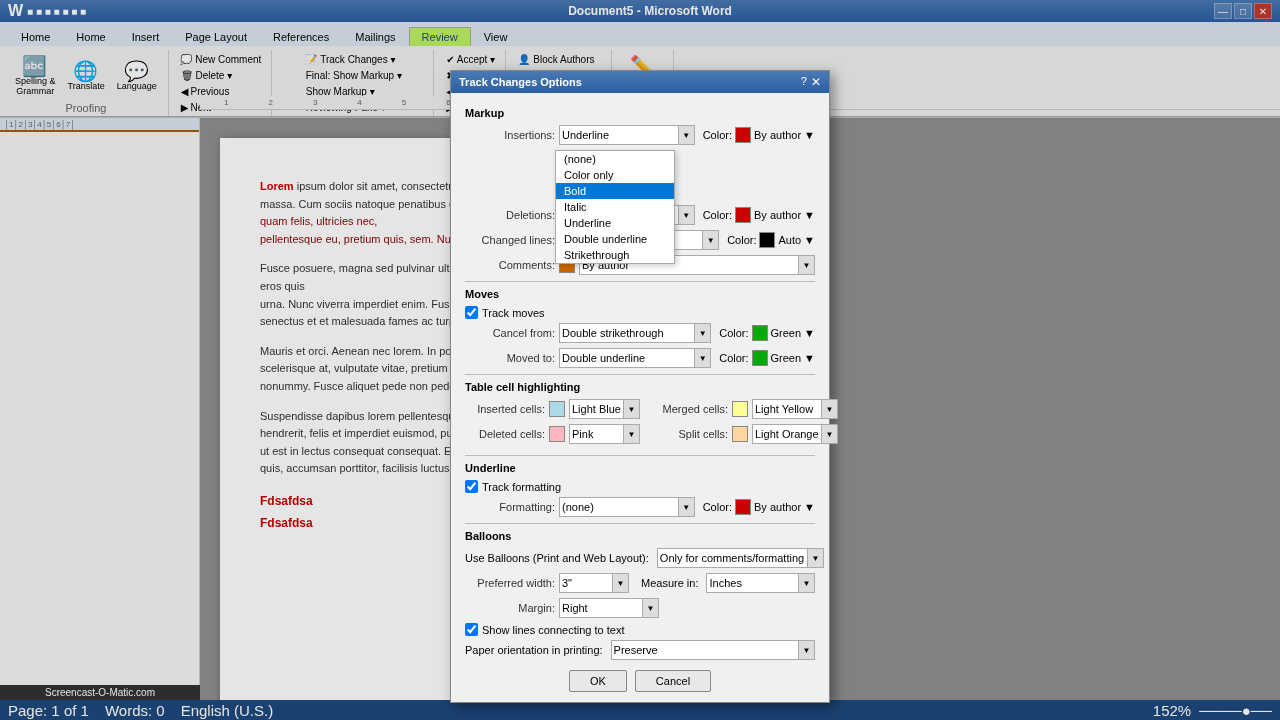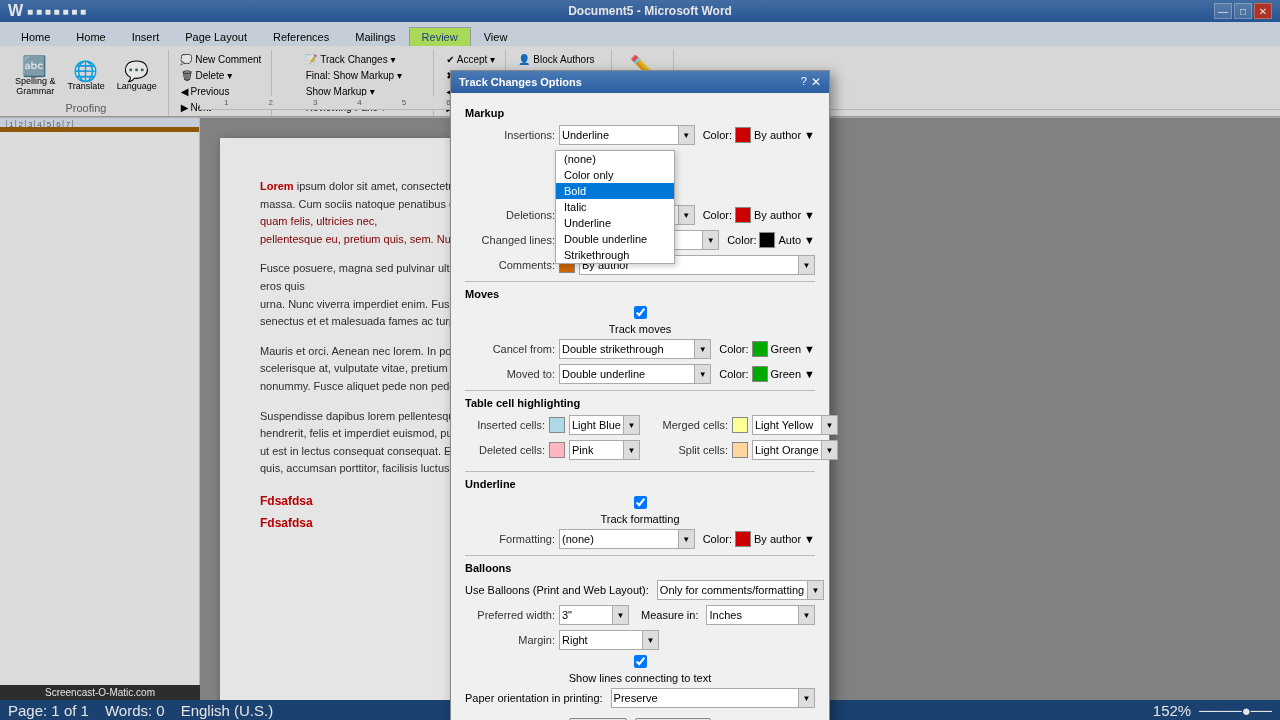--- a/index.html
+++ b/index.html
@@ -52,21 +52,21 @@
 
     .section-header { font-weight: bold; font-size: 11px; margin-bottom: 6px; margin-top: 4px; }
     .form-row { display: flex; align-items: center; margin-bottom: 5px; gap: 4px; }
     .form-label { width: 90px; text-align: right; font-size: 11px; color: #333; flex-shrink: 0; }
     .color-swatch { width: 16px; height: 16px; border: 1px solid #888; display: inline-block; flex-shrink: 0; }
     .color-label { font-size: 11px; }
     .color-group { display: flex; align-items: center; gap: 3px; margin-left: 4px; }
 
     .divider { border: none; border-top: 1px solid #bbb; margin: 6px 0; }
 
-    .checkbox-row { display: flex; align-items: center; gap: 4px; margin-bottom: 4px; flex-direction: column; }
+    .checkbox-row { display: flex; align-items: center; gap: 4px; margin-bottom: 4px; }
     .checkbox-row input[type=checkbox] { width: 13px; height: 13px; }
 
     
     #dropdown-list { position: absolute; background: white; border: 1px solid #aaa; box-shadow: 2px 2px 6px rgba(0,0,0,0.2); z-index: 1000; min-width: 120px; }
     .dropdown-item { padding: 2px 8px; font-size: 11px; cursor: pointer; }
     .dropdown-item.selected { background: #0078d7; color: white; }
 
     .btn-row { display: flex; justify-content: center; gap: 8px; margin-top: 10px; }
     .dialog-btn { padding: 4px 20px; font-size: 11px; border: 1px solid #888; background: #e8e8e8; cursor: pointer; border-radius: 2px; }
 
@@ -219,21 +219,21 @@
 <div class="ruler-h">
   <span style="margin-left:20px;">1</span>
   <span style="margin-left:40px;">2</span>
   <span style="margin-left:40px;">3</span>
   <span style="margin-left:40px;">4</span>
   <span style="margin-left:40px;">5</span>
   <span style="margin-left:40px;">6</span>
 </div>
 
 <div id="left-panel">
-  <div style="background:#dce6f1;height:14px;border-bottom:5px solid #a16207;font-size:8px;padding:2px 4px;color:#666;">
+  <div style="background:#dce6f1;height:14px;border-bottom:2px solid #a16207;font-size:8px;padding:2px 4px;color:#666;">
     <span>│1│2│3│4│5│6│7│</span>
   </div>
 </div>
 
 <div id="doc-area">
   <div id="doc-page">
     <div class="doc-text">
       <span style="color:#cc0000;font-weight:bold;">Lorem</span> ipsum dolor sit amet, consectetur adipiscing elit. Aenean commodo ligula eget dolor. Aenean massa. Cum sociis natoque penatibus et magnis dis parturient montes, <span style="color:darkred;">nascetur ridiculus mus. Donec quam felis, ultricies nec,</span><br>
       <span style="color:darkred;">pellentesque eu, pretium quis, sem. Nulla consequat massa quis enim.</span>
     </div>

